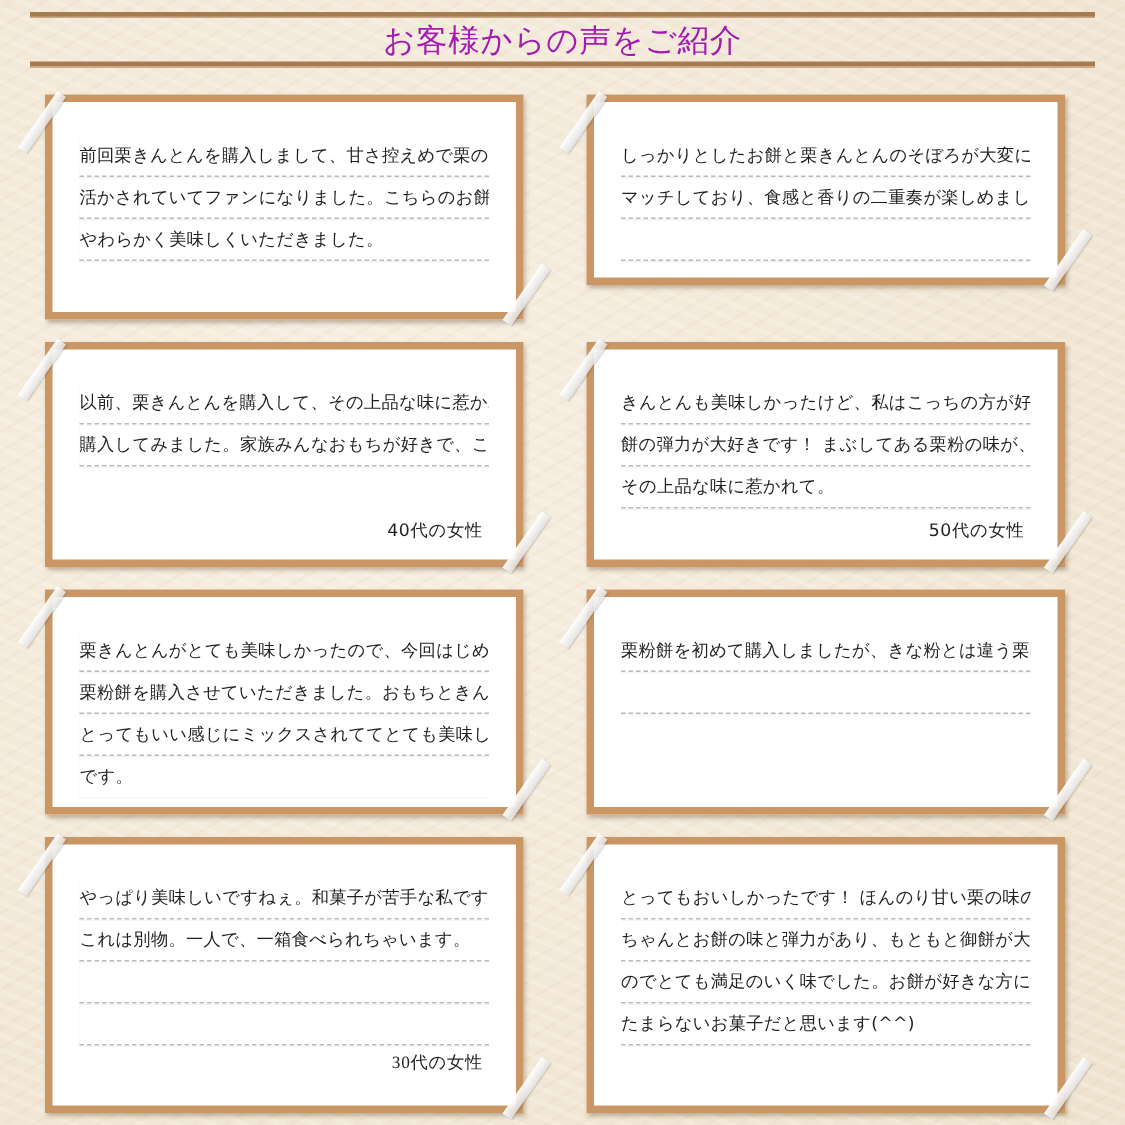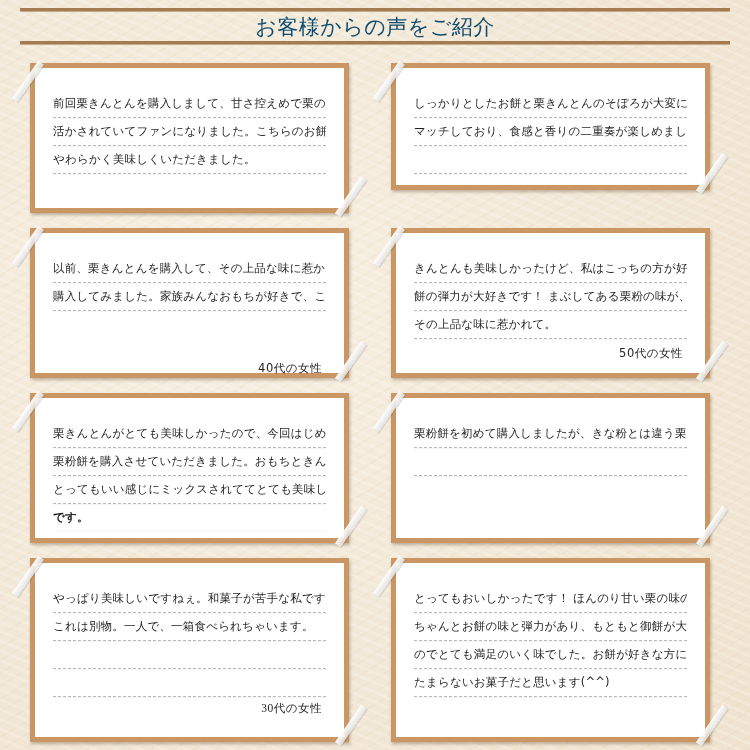--- a/index.html
+++ b/index.html
@@ -37,21 +37,21 @@
   .header .rule.top { top: 0; }
   .header .rule.bottom { top: 33px; }
   .header .title {
     position: absolute;
     left: 0;
     right: 0;
     top: 6px;
     text-align: center;
     font-size: 21px;
     line-height: 26px;
-    color: #0c4a6e;
+    color: #a21caf;
     letter-spacing: 0.5px;
   }
 
   .card {
     position: absolute;
     width: 319px;
     background: #ffffff;
     border: 5px solid #c99664;
     box-shadow: 1px 2px 3px rgba(90,60,30,0.35);
     box-sizing: border-box;
@@ -121,42 +121,42 @@
   </div>
 </div>
 
 <div class="card" style="left:30px; top:228px; height:150px;">
   <div class="tape tl"></div>
   <div class="tape br"></div>
   <div class="lines">
     <div class="line">以前、栗きんとんを購入して、その上品な味に惹かれて</div>
     <div class="line">購入してみました。家族みんなおもちが好きで、これも</div>
   </div>
-  <div class="author" style="top:128px;">40代の女性</div>
+  <div class="author" style="top:113px;">40代の女性</div>
 </div>
 
 <div class="card" style="left:391px; top:228px; height:150px;">
   <div class="tape tl"></div>
   <div class="tape br"></div>
   <div class="lines">
     <div class="line">きんとんも美味しかったけど、私はこっちの方が好きです。</div>
     <div class="line">餅の弾力が大好きです！ まぶしてある栗粉の味が、すごく</div>
     <div class="line">その上品な味に惹かれて。</div>
   </div>
   <div class="author" style="top:113px;">50代の女性</div>
 </div>
 
 <div class="card" style="left:30px; top:393px; height:150px;">
   <div class="tape tl"></div>
   <div class="tape br"></div>
   <div class="lines">
     <div class="line">栗きんとんがとても美味しかったので、今回はじめて</div>
     <div class="line">栗粉餅を購入させていただきました。おもちときんとんが</div>
     <div class="line">とってもいい感じにミックスされててとても美味しかった</div>
-    <div class="line" style="border-bottom:none;font-weight:bold;">です。</div>
+    <div class="line" style="border-bottom:none;">です。</div>
   </div>
 </div>
 
 <div class="card" style="left:391px; top:393px; height:150px;">
   <div class="tape tl"></div>
   <div class="tape br"></div>
   <div class="lines">
     <div class="line">栗粉餅を初めて購入しましたが、きな粉とは違う栗の</div>
     <div class="line"></div>
   </div>

